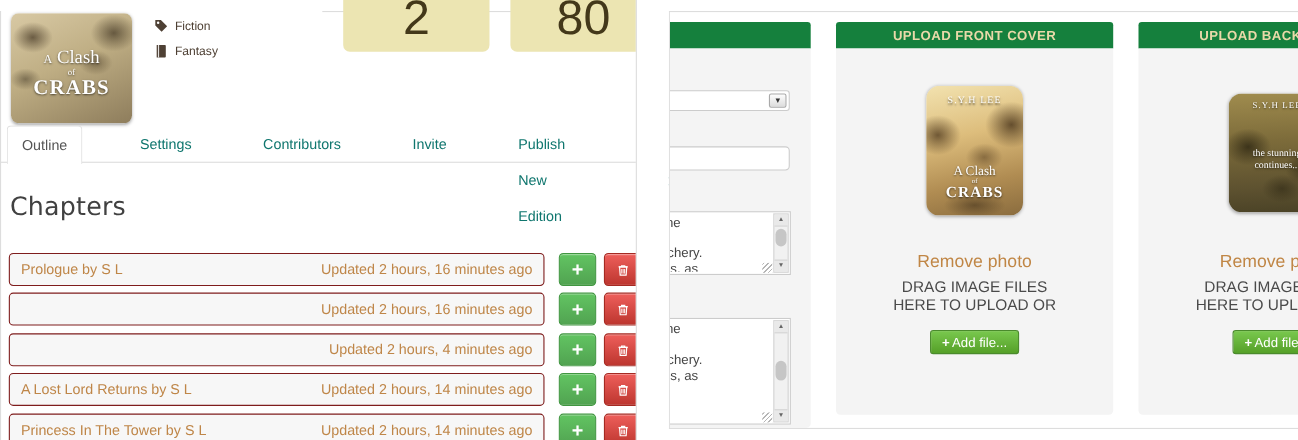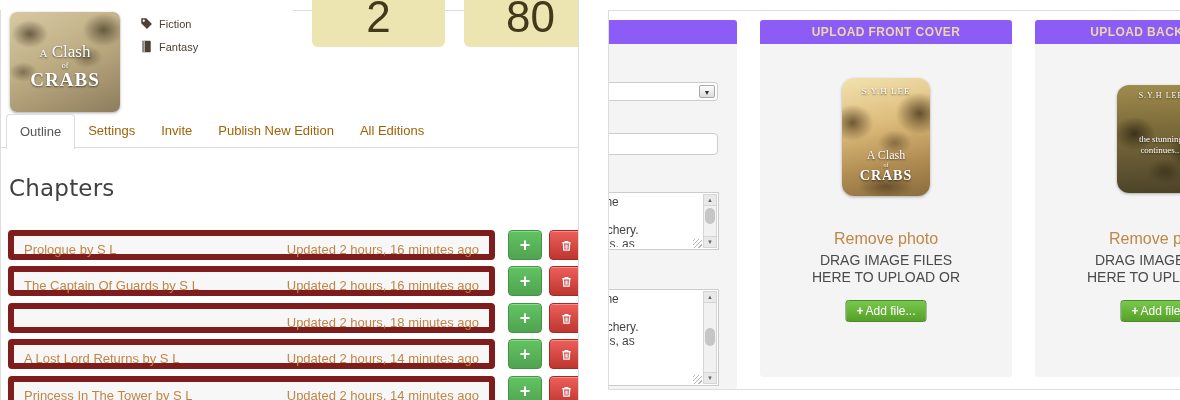--- a/index.html
+++ b/index.html
@@ -29,51 +29,51 @@
     font-size:11px; color:#4e4034; }
   .tag-row.r1 { top:7px; } .tag-row.r2 { top:30px; }
   .tag-row svg { display:block; }
 
   .stat-box { position:absolute; top:-30px; height:67px; width:133px; background:#ece5b2;
     border-radius:6px; text-align:center; color:#43381a; font-size:44px; line-height:74px; }
   .stat-box.s1 { left:312px; } .stat-box.s2 { left:464px; }
 
   .tab-bar { position:absolute; left:0; top:104px; width:579px; height:34px; }
   .tab-bar .baseline { position:absolute; left:0; right:0; bottom:0; height:1px; background:#ddd; }
-  .tabs { position:absolute; left:6px; top:0; display:flex; height:34px; }
-  .tab { padding:0 13px; line-height:33px; font-size:13px; color:#a16207; cursor:pointer; position:relative; }
+  .tabs { position:absolute; left:6px; top:0; display:flex; height:34px;gap:39px; }
+  .tab { padding:0 13px; line-height:33px; font-size:13px; color:#0f766e; cursor:pointer; position:relative; }
   .tab.active { color:#555; background:#fff; border:1px solid #ddd; border-bottom:none;
     border-radius:4px 4px 0 0; height:35px; z-index:2; }
 
   .chapters-heading { position:absolute; left:9px; top:165px; font-size:23px; color:#414141;
     font-family:"DejaVu Sans", sans-serif; letter-spacing:0.2px; }
 
   .chapter-row { position:absolute; left:8px; width:487px; height:30px; background:#f7f7f7;
-    border:6px solid #7f1d1d; border-radius:4px; font-size:13px; color:#bf8648; }
+    border:1px solid #7f1d1d; border-radius:4px; font-size:13px; color:#bf8648; }
   .chapter-row .title { position:absolute; left:10px; top:0; line-height:28px; }
   .chapter-row .updated { position:absolute; right:10px; top:0; line-height:28px; }
   .btn { position:absolute; width:34px; height:30px; border-radius:4px; color:#fff;
     display:flex; align-items:center; justify-content:center; cursor:pointer;
     box-shadow:inset 0 1px 0 rgba(255,255,255,.3); }
   .btn-add { left:508px; background:linear-gradient(#62c462,#51a351); border:1px solid #419641;
     font-size:18px; font-weight:bold; line-height:1; }
   .btn-del { left:549px; background:linear-gradient(#ee5f5b,#bd362f); border:1px solid #a52a22; }
   .row-y0 { top:220px; } .row-y1 { top:256px; } .row-y2 { top:293px; }
   .row-y3 { top:329px; } .row-y4 { top:366px; }
 
   
   .gap-mask { position:absolute; left:578px; top:0; width:30px; height:400px; background:#fff;
     border-left:1px solid #ddd; z-index:5; }
 
   
   .right-card { position:absolute; left:608px; top:10px; width:572px; height:380px; background:#fff;
     border-left:1px solid #ddd; border-top:1px solid #ddd; border-bottom:1px solid #ddd;
     overflow:hidden; z-index:1; }
   .col { position:absolute; top:9px; width:252px; }
-  .col-head { height:24px; background:#8b5cf6; border-radius:3px 3px 0 0; color:#e9d9a9;
+  .col-head { height:24px; background:#15803d; border-radius:3px 3px 0 0; color:#e9d9a9;
     font-size:12px; font-weight:bold; text-align:center; line-height:24px; letter-spacing:.4px; }
   .col-body { background:#f4f4f4; border-radius:0 0 4px 4px; position:relative; }
   .col1 { left:-124px; } .col1 .col-body { height:345px; }
   .col2 { left:151px; } .col2 .col-body { height:333px; }
   .col3 { left:426px; } .col3 .col-body { height:333px; }
 
   .select-box { position:absolute; left:53px; top:38px; width:180px; height:19px; background:#fff;
     border:1px solid #ccc; border-radius:3px; }
   .select-arrow { position:absolute; right:2px; top:2px; bottom:2px; width:16px;
     border:1px solid #a9a9a9; background:linear-gradient(#fdfdfd,#dcdcdc); border-radius:2px;
@@ -167,20 +167,21 @@
     </div>
     <div class="stat-box s2">
       <span>80</span>
     </div>
 
     <div class="tab-bar">
       <div class="baseline"></div>
       <div class="tabs">
         <div class="tab active">Outline</div>
         <div class="tab">Settings</div>
+        <div class="tab">Contributors</div>
         <div class="tab">Invite</div>
         <div class="tab">Publish New Edition</div>
         <div class="tab">All Editions</div>
       </div>
     </div>
 
     <div class="chapters-heading">Chapters</div>
 
     <div class="chapter-row row-y0">
       <span class="title">Prologue by S L</span>
@@ -192,37 +193,36 @@
           <g fill="none" stroke="#fff" stroke-width="1.2">
             <path d="M2.5 4h9"></path>
             <path d="M5.5 4V2.8h3V4"></path>
             <path d="M3.5 4l.6 8h5.8l.6-8z"></path>
             <path d="M5.6 6v4.5M7 6v4.5M8.4 6v4.5" stroke-width="0.9"></path>
           </g>
         </svg>
     </div>
 
     <div class="chapter-row row-y1">
-      <span class="title">The Captain Of Guards by S L</span>
       <span class="updated">Updated 2 hours, 16 minutes ago</span>
     </div>
     <div class="btn btn-add row-y1">+</div>
     <div class="btn btn-del row-y1">
       <svg width="13" height="13" viewBox="0 0 14 14">
           <g fill="none" stroke="#fff" stroke-width="1.2">
             <path d="M2.5 4h9"></path>
             <path d="M5.5 4V2.8h3V4"></path>
             <path d="M3.5 4l.6 8h5.8l.6-8z"></path>
             <path d="M5.6 6v4.5M7 6v4.5M8.4 6v4.5" stroke-width="0.9"></path>
           </g>
         </svg>
     </div>
 
     <div class="chapter-row row-y2">
-      <span class="updated">Updated 2 hours, 18 minutes ago</span>
+      <span class="updated">Updated 2 hours, 4 minutes ago</span>
     </div>
     <div class="btn btn-add row-y2">+</div>
     <div class="btn btn-del row-y2">
       <svg width="13" height="13" viewBox="0 0 14 14">
           <g fill="none" stroke="#fff" stroke-width="1.2">
             <path d="M2.5 4h9"></path>
             <path d="M5.5 4V2.8h3V4"></path>
             <path d="M3.5 4l.6 8h5.8l.6-8z"></path>
             <path d="M5.6 6v4.5M7 6v4.5M8.4 6v4.5" stroke-width="0.9"></path>
           </g>

